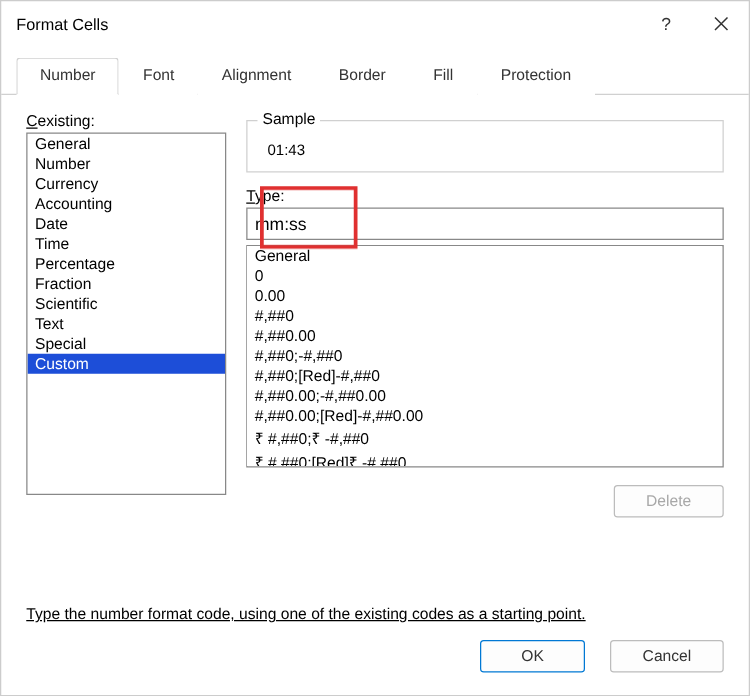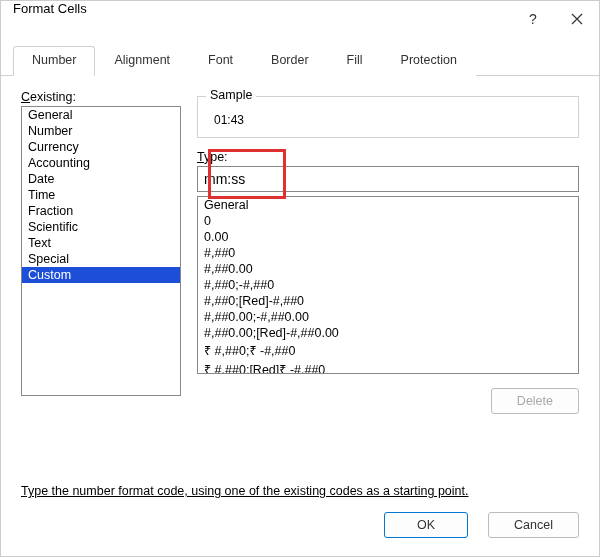--- a/index.html
+++ b/index.html
@@ -6,21 +6,21 @@
   body { margin: 0; background: #fff; }
   .dialog {
     width: 600px; height: 557px;
     border: 1px solid #ccc;
     display: flex; flex-direction: column;
     background: #fff;
     position: relative;
   }
   .titlebar {
     height: 36px;
-    display: flex; align-items: flex-start;
+    display: flex; align-items: center;
     padding: 0 0 0 12px;
     font-size: 13px;
     color: #000;
   }
   .titlebar .title { flex: 1; }
   .titlebar .tb-btn {
     width: 44px; height: 36px;
     display: flex; align-items: center; justify-content: center;
     font-size: 14px;
     color: #333;
@@ -147,37 +147,38 @@
     <div class="tb-btn">?</div>
     <div class="tb-btn close">
       <svg width="12" height="12" viewBox="0 0 12 12">
           <path d="M1 1 L11 11 M11 1 L1 11" stroke="#333" stroke-width="1.2" fill="none"></path>
         </svg>
     </div>
   </div>
 
   <div class="tabbar">
     <div class="tab active">Number</div>
+    <div class="tab">Font</div>
     <div class="tab">Alignment</div>
-    <div class="tab">Font</div>
     <div class="tab">Border</div>
     <div class="tab">Fill</div>
     <div class="tab">Protection</div>
   </div>
 
   <div class="content">
     <div class="left-col">
       <div class="label"><span class="underline">C</span><span>existing:</span></div>
       <div class="category-list">
         <div class="cat-item">General</div>
         <div class="cat-item">Number</div>
         <div class="cat-item">Currency</div>
         <div class="cat-item">Accounting</div>
         <div class="cat-item">Date</div>
         <div class="cat-item">Time</div>
+        <div class="cat-item">Percentage</div>
         <div class="cat-item">Fraction</div>
         <div class="cat-item">Scientific</div>
         <div class="cat-item">Text</div>
         <div class="cat-item">Special</div>
         <div class="cat-item selected">Custom</div>
       </div>
     </div>
 
     <div class="right-col">
       <div class="sample-group">

